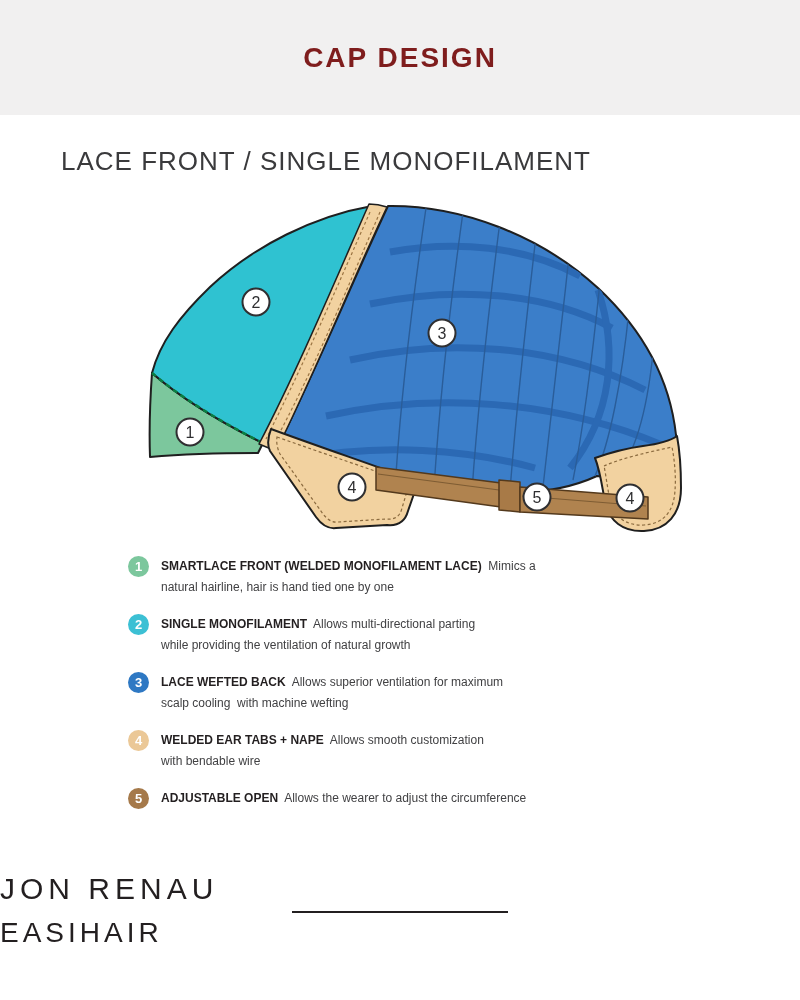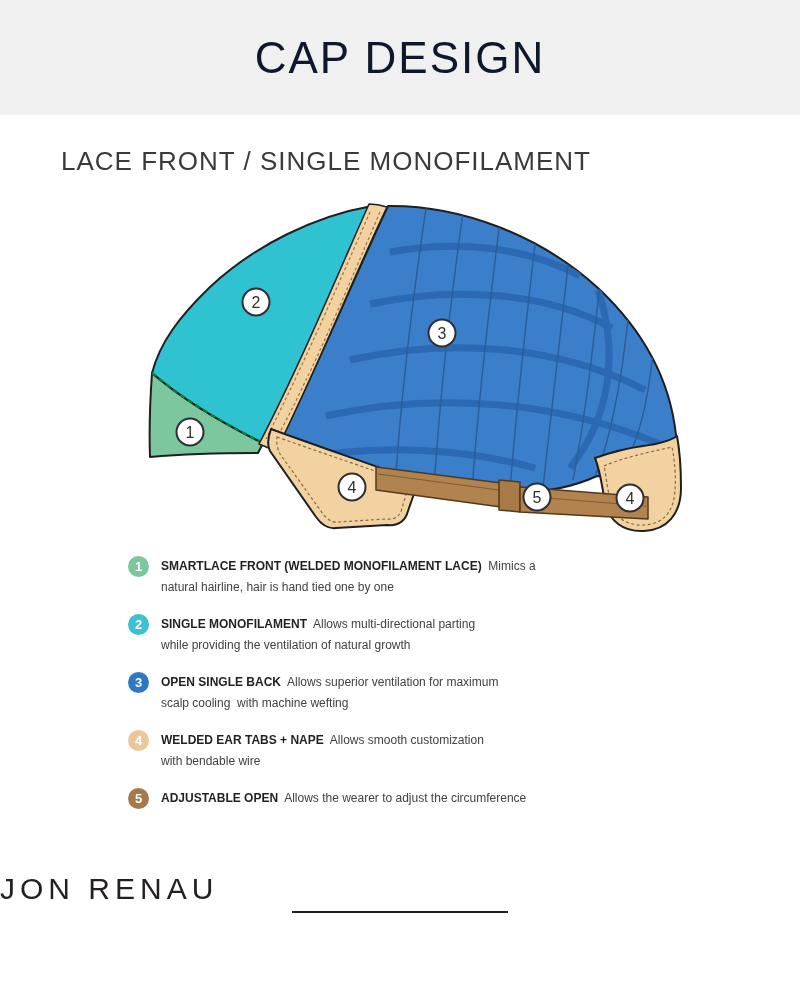--- a/index.html
+++ b/index.html
@@ -3,21 +3,21 @@
 <meta charset="utf-8">
 <style>
   * { margin: 0; padding: 0; box-sizing: border-box; }
   html, body { width: 800px; height: 1000px; }
   body { background: #ffffff; font-family: "Liberation Sans", sans-serif; }
   .page { position: relative; width: 800px; height: 1000px; overflow: hidden; background: #ffffff; }
 
   
   .header { position: absolute; top: 0; left: 0; width: 800px; height: 115px;
             background: #f1f0f0; display: flex; align-items: center; justify-content: center; }
-  .header h1 { font-size: 44px; font-weight: normal; color: #0f172a; letter-spacing: 2px; }
+  .header h1 { font-size: 28px; font-weight: bold; color: #7f1d1d; letter-spacing: 2px; }
 
   
   .subtitle { position: absolute; top: 146px; left: 0; width: 652px; text-align: center;
               font-size: 26px; color: #3a3a3c; letter-spacing: 1px; font-weight: 400; }
 
   
   .diagram-svg { position: absolute; left: 140px; top: 190px; width: 560px; height: 360px; }
   .marker-num { font-family: "Liberation Sans", sans-serif; font-size: 16px; fill: #2f2f31; }
 
   
@@ -143,36 +143,37 @@
       <span class="legend-dot" style="background: rgb(60, 192, 212);">
           <span>2</span>
         </span>
       <p class="legend-text"><strong>SINGLE MONOFILAMENT</strong><span>  Allows multi-directional parting
 while providing the ventilation of natural growth</span></p>
     </div>
     <div class="legend-row">
       <span class="legend-dot" style="background: rgb(46, 120, 195);">
           <span>3</span>
         </span>
-      <p class="legend-text"><strong>OPEN SINGLE BACK</strong><span>  Allows superior ventilation for maximum
+      <p class="legend-text"><strong>LACE WEFTED BACK</strong><span>  Allows superior ventilation for maximum
 scalp cooling  with machine wefting</span></p>
     </div>
     <div class="legend-row">
       <span class="legend-dot" style="background: rgb(235, 200, 151);">
           <span>4</span>
         </span>
       <p class="legend-text"><strong>WELDED EAR TABS + NAPE</strong><span>  Allows smooth customization
 with bendable wire</span></p>
     </div>
     <div class="legend-row">
       <span class="legend-dot" style="background: rgb(165, 121, 74);">
           <span>5</span>
         </span>
       <p class="legend-text"><strong>ADJUSTABLE OPEN</strong><span>  Allows the wearer to adjust the circumference</span></p>
     </div>
   </div>
 
   <div class="footer">
     <div class="brand">JON RENAU</div>
     <div class="brand-divider"></div>
+    <div class="subbrand">EASIHAIR</div>
   </div>
 
 </div>
 
 </body></html>

